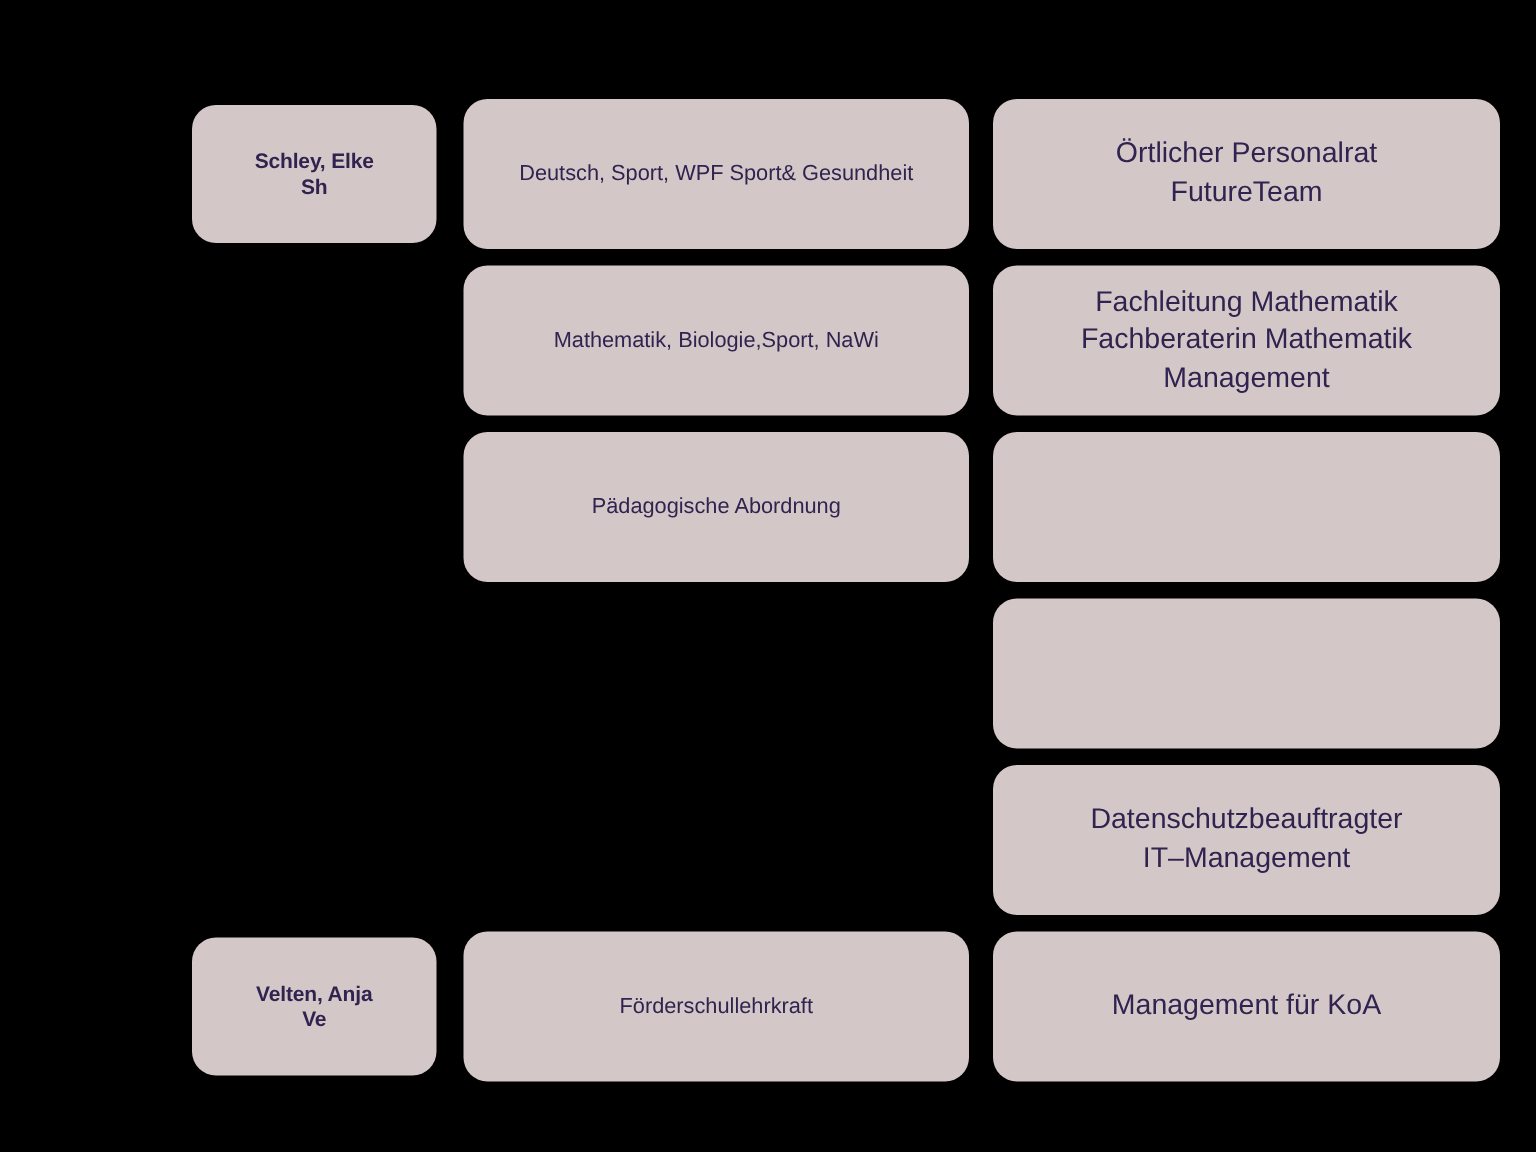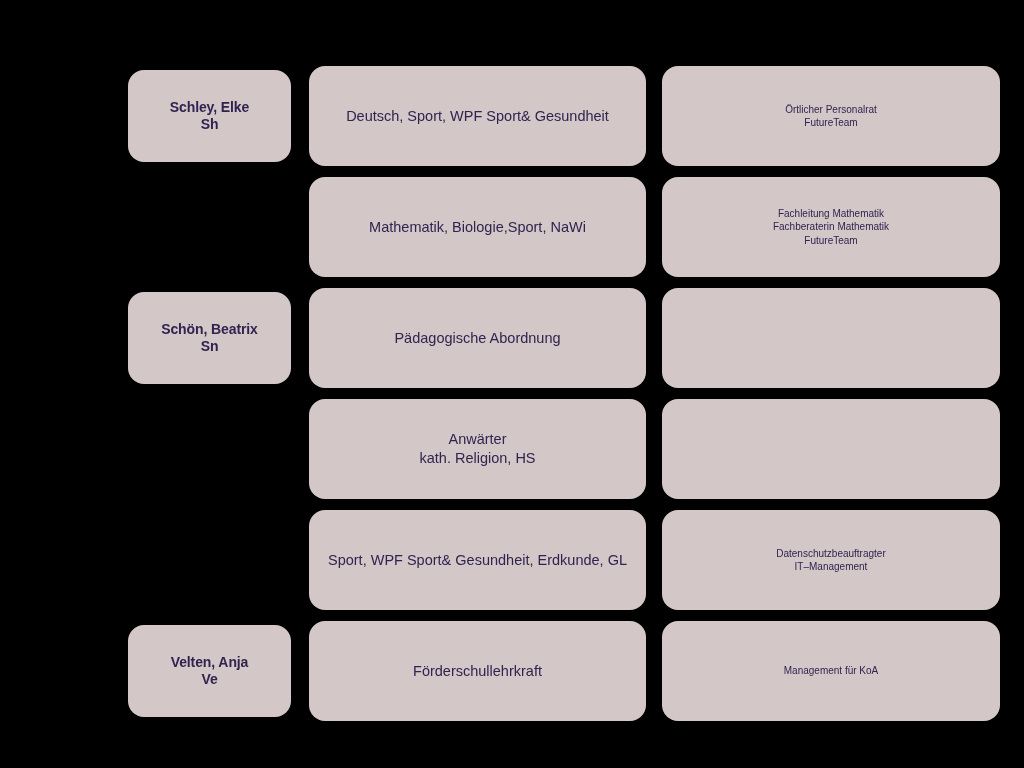--- a/index.html
+++ b/index.html
@@ -65,21 +65,21 @@
     font-weight: normal;
     font-size: 14.5px;
     line-height: 1.3;
   }
 
   
   .col-roles {
     grid-column: 5;
     height: 100px;
     font-weight: normal;
-    font-size: 10px;
+    font-size: 19px;
     line-height: 1.35;
   }
 
   .card .lines {
     display: block;
     width: 100%;
     white-space: pre-line;
   }
 
   .card.empty .lines {
@@ -109,47 +109,36 @@
 FutureTeam</span>
       </div>
       <div class="spacer"></div>
       <div class="card col-subjects">
         <span class="lines">Mathematik, Biologie,Sport, NaWi</span>
       </div>
       <div class="spacer"></div>
       <div class="card col-roles">
         <span class="lines">Fachleitung Mathematik
 Fachberaterin Mathematik
-FutureTeam</span>
-      </div>
-      <div class="card col-name">
-        <span class="lines">Schön, Beatrix
-Sn</span>
+Management</span>
       </div>
       <div class="spacer"></div>
       <div class="card col-subjects">
         <span class="lines">Pädagogische Abordnung</span>
       </div>
       <div class="spacer"></div>
       <div class="card col-roles empty">
         <span class="lines"></span>
       </div>
       <div class="spacer"></div>
-      <div class="card col-subjects">
-        <span class="lines">Anwärter
-kath. Religion, HS</span>
-      </div>
       <div class="spacer"></div>
       <div class="card col-roles empty">
         <span class="lines"></span>
       </div>
       <div class="spacer"></div>
-      <div class="card col-subjects">
-        <span class="lines">Sport, WPF Sport&amp; Gesundheit, Erdkunde, GL</span>
-      </div>
       <div class="spacer"></div>
       <div class="card col-roles">
         <span class="lines">Datenschutzbeauftragter
 IT–Management</span>
       </div>
       <div class="card col-name">
         <span class="lines">Velten, Anja
 Ve</span>
       </div>
       <div class="spacer"></div>

